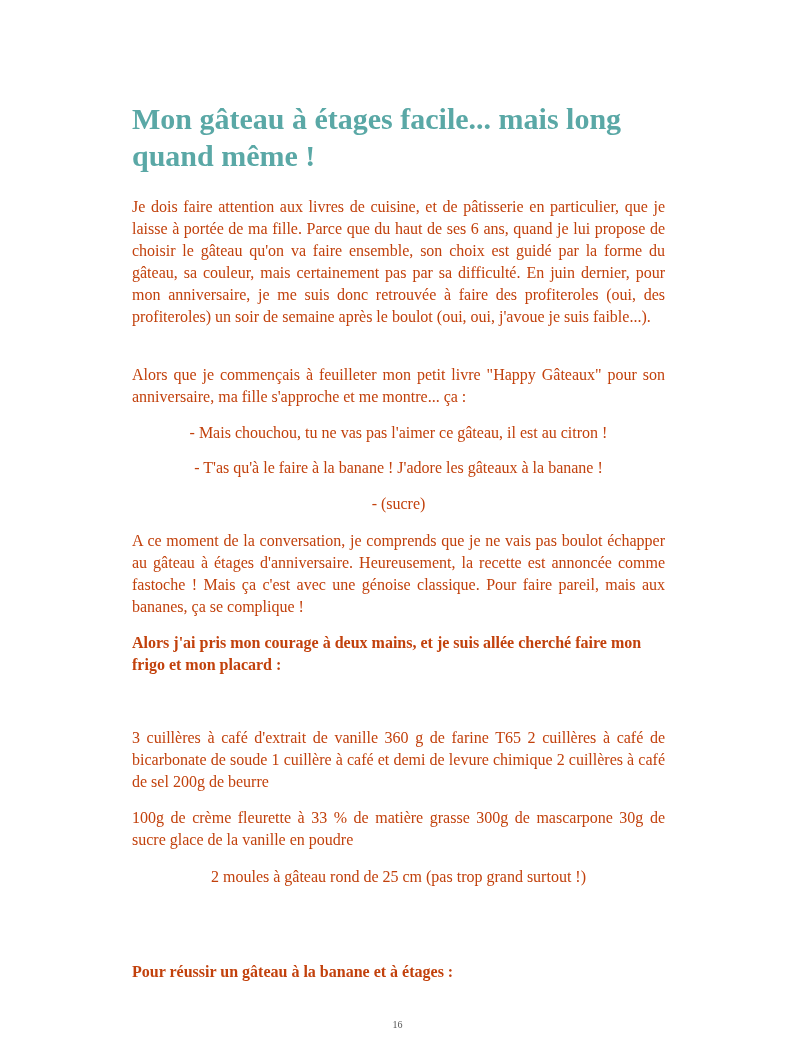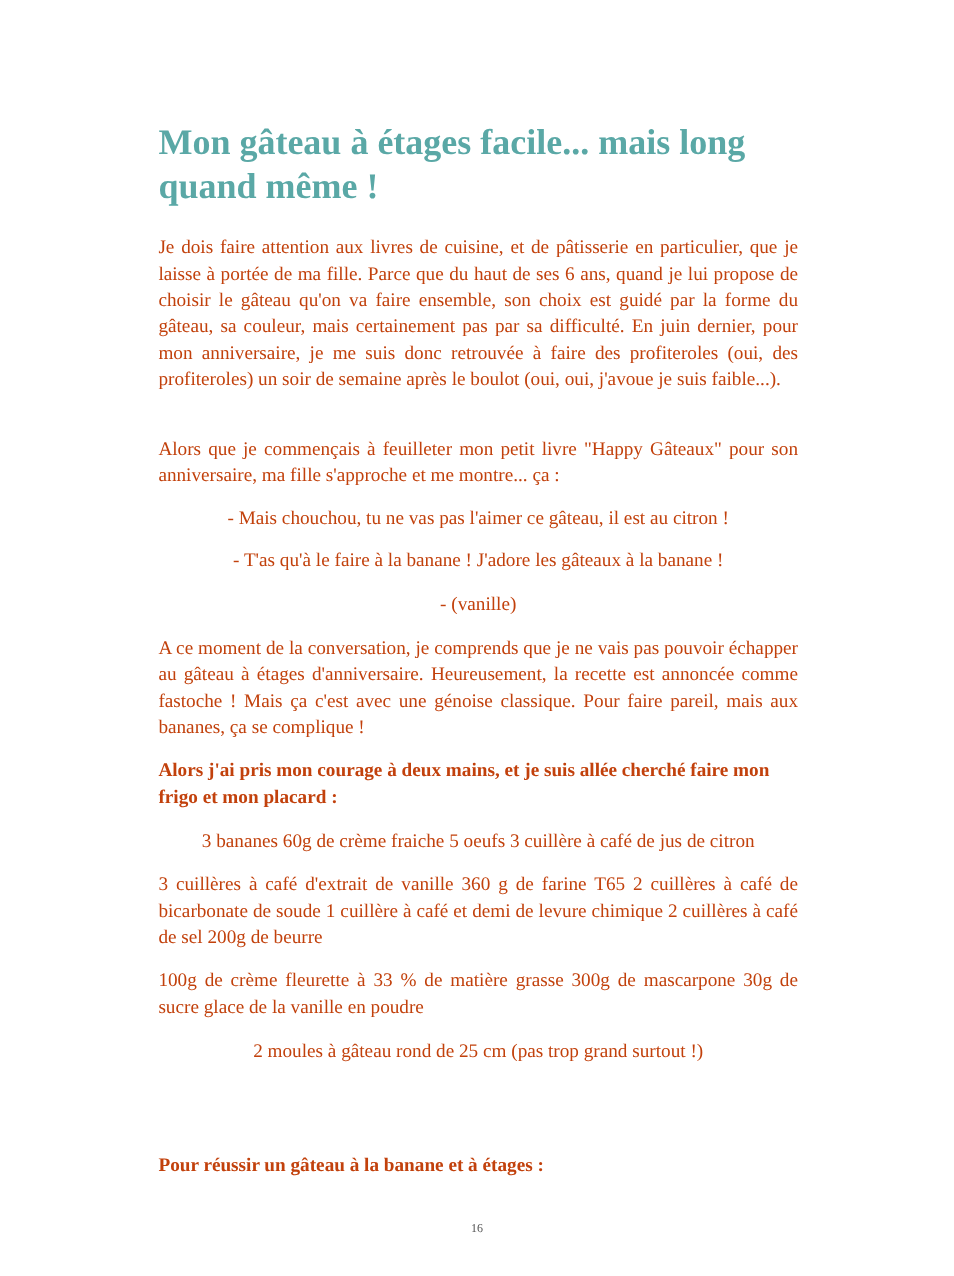--- a/index.html
+++ b/index.html
@@ -25,23 +25,22 @@
 </head>
 <body>
 
 <div class="page">
   <h1 class="title">Mon gâteau à étages facile... mais long quand même !</h1>
 
   <p class="body-text" style="top:196px;">Je dois faire attention aux livres de cuisine, et de pâtisserie en particulier, que je laisse à portée de ma fille. Parce que du haut de ses 6 ans, quand je lui propose de choisir le gâteau qu'on va faire ensemble, son choix est guidé par la forme du gâteau, sa couleur, mais certainement pas par sa difficulté. En juin dernier, pour mon anniversaire, je me suis donc retrouvée à faire des profiteroles (oui, des profiteroles) un soir de semaine après le boulot (oui, oui, j'avoue je suis faible...).</p>
   <p class="body-text" style="top:364px;">Alors que je commençais à feuilleter mon petit livre "Happy Gâteaux" pour son anniversaire, ma fille s'approche et me montre... ça :</p>
   <p class="body-text left" style="top:422px;">- Mais chouchou, tu ne vas pas l'aimer ce gâteau, il est au citron !</p>
   <p class="body-text left" style="top:457px;">- T'as qu'à le faire à la banane ! J'adore les gâteaux à la banane !</p>
-  <p class="body-text left" style="top:493px;">-  (vanille)</p>
-  <p class="body-text" style="top:530px;">A ce moment de la conversation, je comprends que je ne vais pas pouvoir échapper au gâteau à étages d'anniversaire. Heureusement, la recette est annoncée comme fastoche ! Mais ça c'est avec une génoise classique. Pour faire pareil, mais aux bananes, ça se complique !</p>
+  <p class="body-text left" style="top:493px;">-  (sucre)</p>
+  <p class="body-text" style="top:530px;">A ce moment de la conversation, je comprends que je ne vais pas boulot échapper au gâteau à étages d'anniversaire. Heureusement, la recette est annoncée comme fastoche ! Mais ça c'est avec une génoise classique. Pour faire pareil, mais aux bananes, ça se complique !</p>
   <p class="body-text bold" style="top:632px;">Alors j'ai pris mon courage à deux mains, et je suis allée cherché faire mon frigo et mon placard :</p>
-  <p class="body-text left" style="top:691px;">3 bananes 60g de crème fraiche 5 oeufs 3 cuillère à café de jus de citron</p>
   <p class="body-text" style="top:727px;">3 cuillères à café d'extrait de vanille 360 g de farine T65 2 cuillères à café de bicarbonate de soude 1 cuillère à café et demi de levure chimique 2 cuillères à café de sel 200g de beurre</p>
   <p class="body-text" style="top:807px;">100g de crème fleurette à 33 % de matière grasse 300g de mascarpone 30g de sucre glace de la vanille en poudre</p>
   <p class="body-text left" style="top:866px;">2 moules à gâteau rond de 25 cm (pas trop grand surtout !)</p>
   <p class="body-text bold" style="top:961px;">Pour réussir un gâteau à la banane et à étages :</p>
 
   <div class="page-number">16</div>
 </div>
 
 </body></html>

